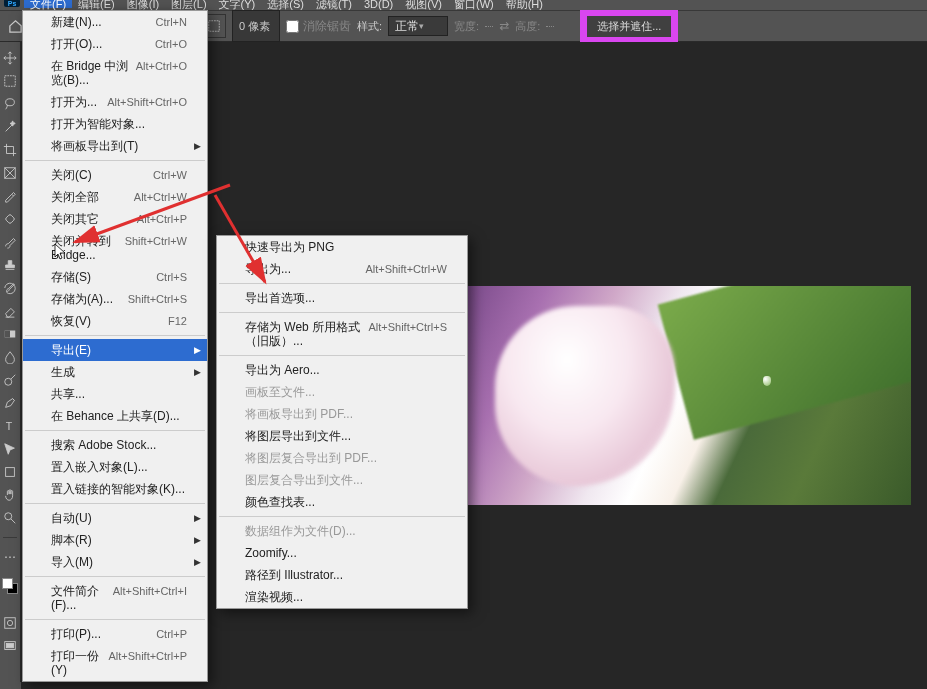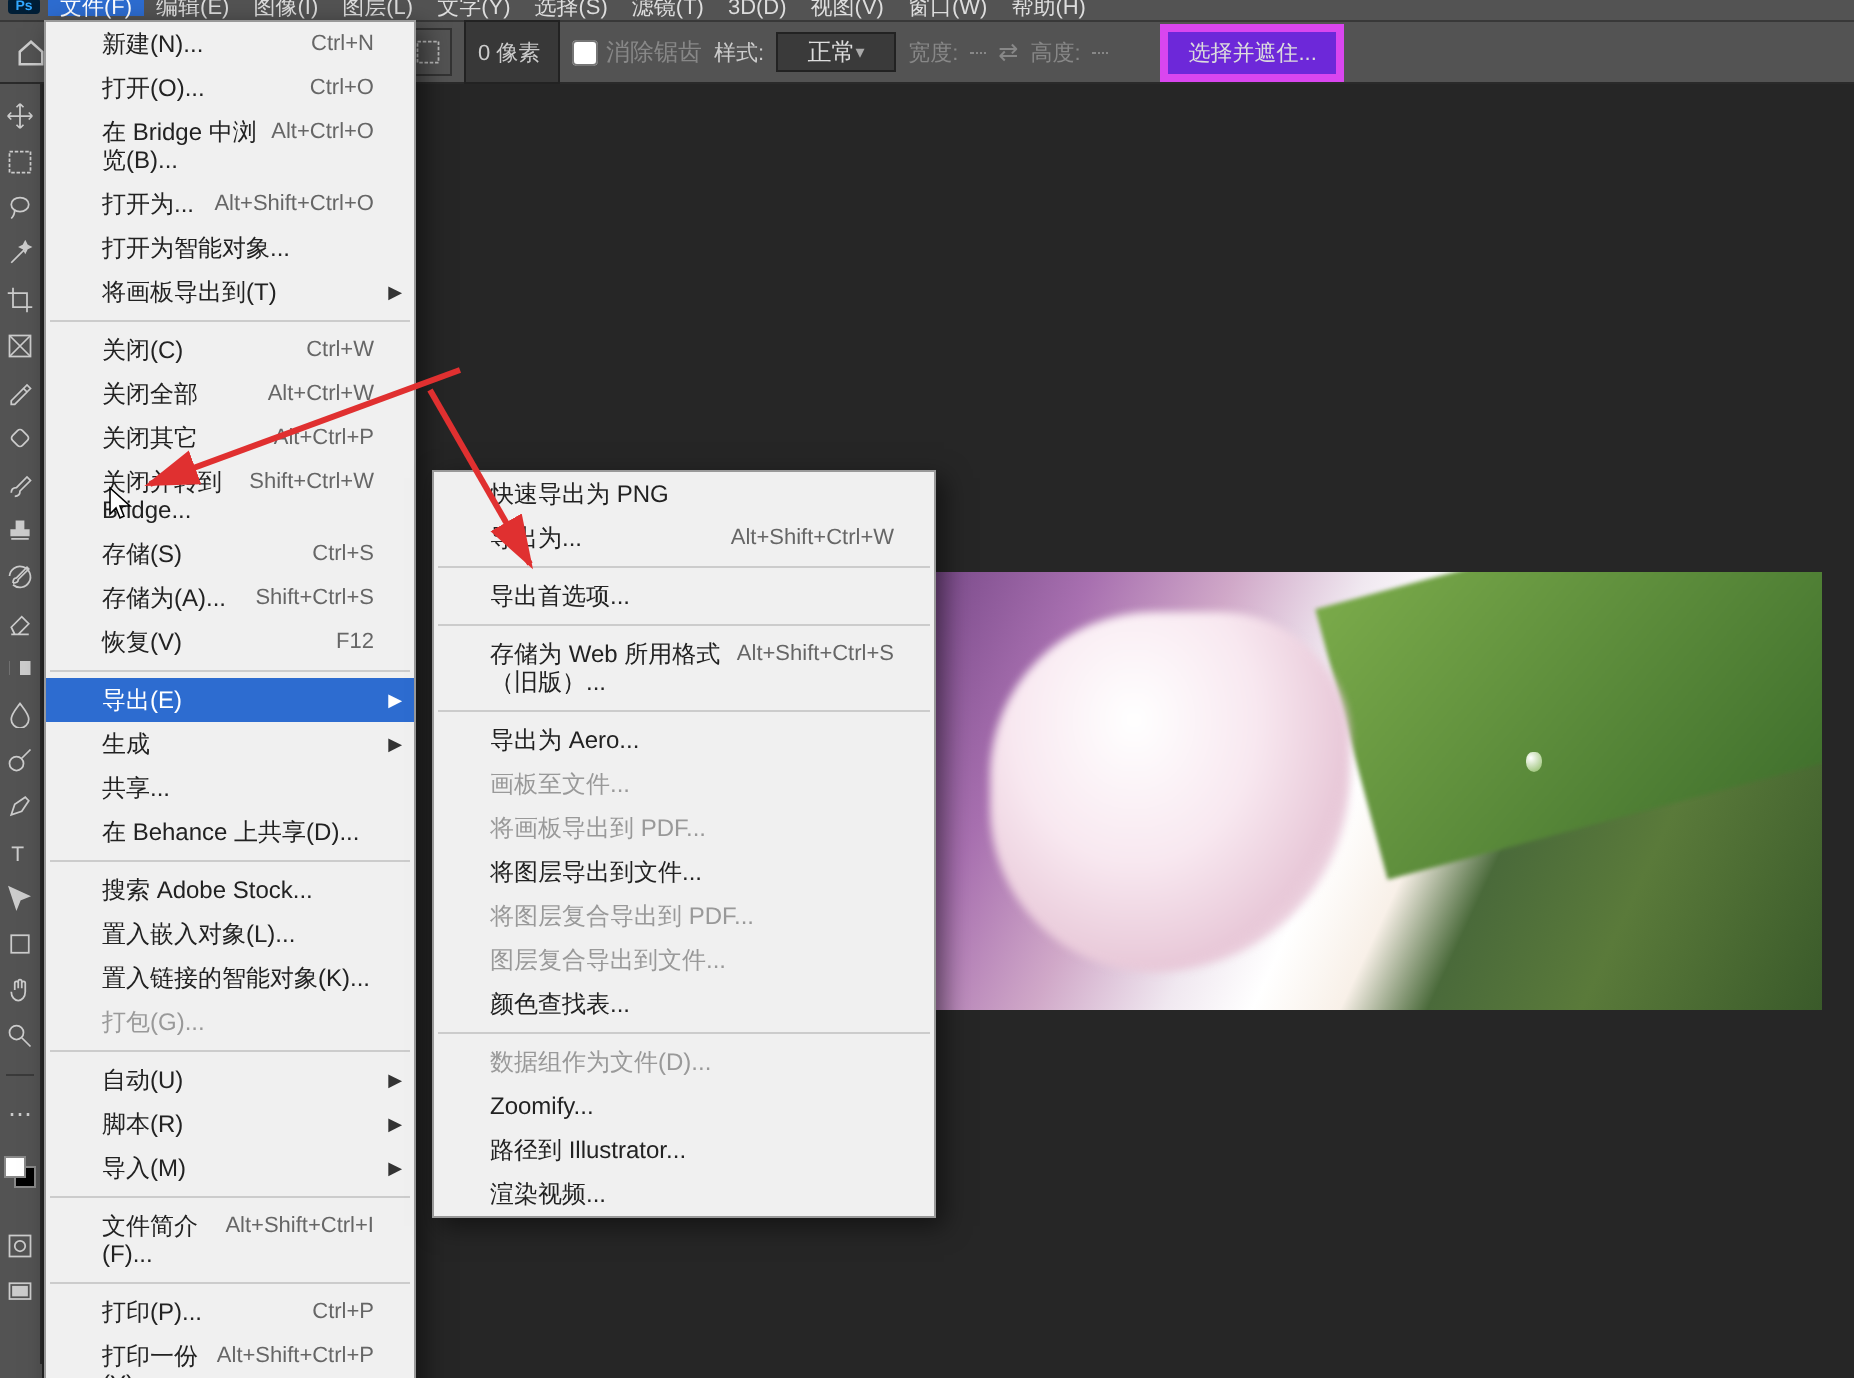--- a/index.html
+++ b/index.html
@@ -6,22 +6,22 @@
 body{background:#535353;width:927px;height:689px;overflow:hidden;position:relative}
 .menubar{background:#535353;height:10px;display:flex;align-items:flex-start;padding-left:4px;position:relative;z-index:10}
 .ps-icon{width:16px;height:8px;background:#001e36;border-radius:2px;margin-right:4px;display:flex;align-items:center;justify-content:center;color:#31a8ff;font-size:7px;font-weight:bold;margin-top:-1px}
 .menubar-item{color:#ddd;padding:0 6px;font-size:11px;cursor:default;line-height:8px}
 .menubar-item.active{background:#2d6cd0;color:#fff}
 .optionbar{background:#535353;height:32px;border-top:1px solid #383838;border-bottom:1px solid #2a2a2a;display:flex;align-items:center;padding-left:4px;gap:6px}
 .home-btn{width:22px;height:22px;display:flex;align-items:center;justify-content:center;color:#ccc}
 .opt-icon{width:24px;height:24px;border:1px solid #333;display:flex;align-items:center;justify-content:center;color:#ccc;margin-left:170px}
 .opt-label{color:#ccc;font-size:11px}
 .opt-input{background:#383838;border:1px solid #222;color:#ccc;padding:2px 6px;font-size:11px;width:48px;height:32px}
-.opt-btn{background:#6d28d9;border:4px solid #d946ef;color:#777;padding:3px 10px;font-size:11px}
-.opt-select{background:#3a3a3a;border:1px solid #222;color:#ddd;padding:2px 6px;font-size:11px;width:60px;height:20px;display:flex;align-items:center;justify-content:center}
+.opt-btn{background:#404040;border:7px solid #d946ef;color:#777;padding:3px 10px;font-size:11px}
+.opt-select{background:#3a3a3a;border:1px solid #222;color:#ddd;padding:2px 6px;font-size:11px;width:60px;height:20px;display:flex;align-items:center;justify-content:flex-start}
 .opt-select::after{content:"▾";color:#aaa;font-size:9px}
 .opt-num{color:#888;font-size:11px;border-bottom:1px dotted #888;padding:0 4px}
 .toolbox{position:absolute;left:0;top:42px;width:21px;background:#535353;display:flex;flex-direction:column;align-items:center;padding-top:8px;gap:7px;height:640px;border-right:1px solid #2a2a2a}
 .tool{width:16px;height:16px;color:#ccc;display:flex;align-items:center;justify-content:center;cursor:pointer}
 .tool svg{width:14px;height:14px}
 .swatch{width:16px;height:16px;position:relative;margin-top:6px}
 .sw-fg{width:11px;height:11px;background:#fff;border:1px solid #888;position:absolute;top:0;left:0}
 .sw-bg{width:11px;height:11px;background:#000;border:1px solid #888;position:absolute;bottom:0;right:0}
 .canvas{position:absolute;left:21px;top:42px;right:0;bottom:0;background:#262626}
 .image{position:absolute;top:244px;left:444px;width:446px;height:219px;background:linear-gradient(115deg,#7a4a8a 0%,#a870b0 15%,#d0a8c8 28%,#f0e8f0 40%,#ffffff 48%,#f8f0e8 56%,#4a6a3a 64%,#5a7a3a 78%,#3a5a2a 100%);overflow:hidden}
@@ -297,23 +297,20 @@
     <div class="sep"></div>
     <div class="mi">
       <span>搜索 Adobe Stock...</span>
     </div>
     <div class="mi">
       <span>置入嵌入对象(L)...</span>
     </div>
     <div class="mi">
       <span>置入链接的智能对象(K)...</span>
     </div>
-    <div class="mi dim">
-      <span>打包(G)...</span>
-    </div>
     <div class="sep"></div>
     <div class="mi">
       <span>自动(U)</span>
       <span class="arrow">▶</span>
     </div>
     <div class="mi">
       <span>脚本(R)</span>
       <span class="arrow">▶</span>
     </div>
     <div class="mi">

